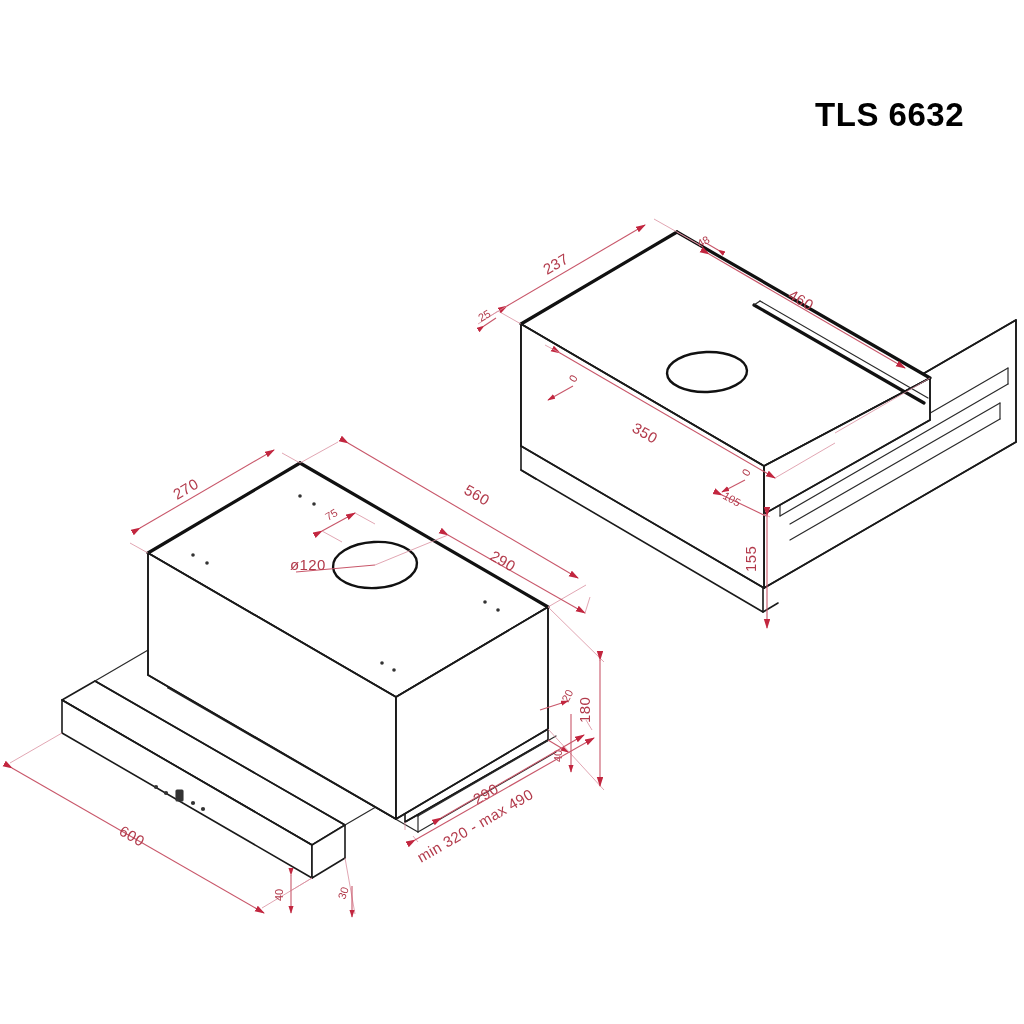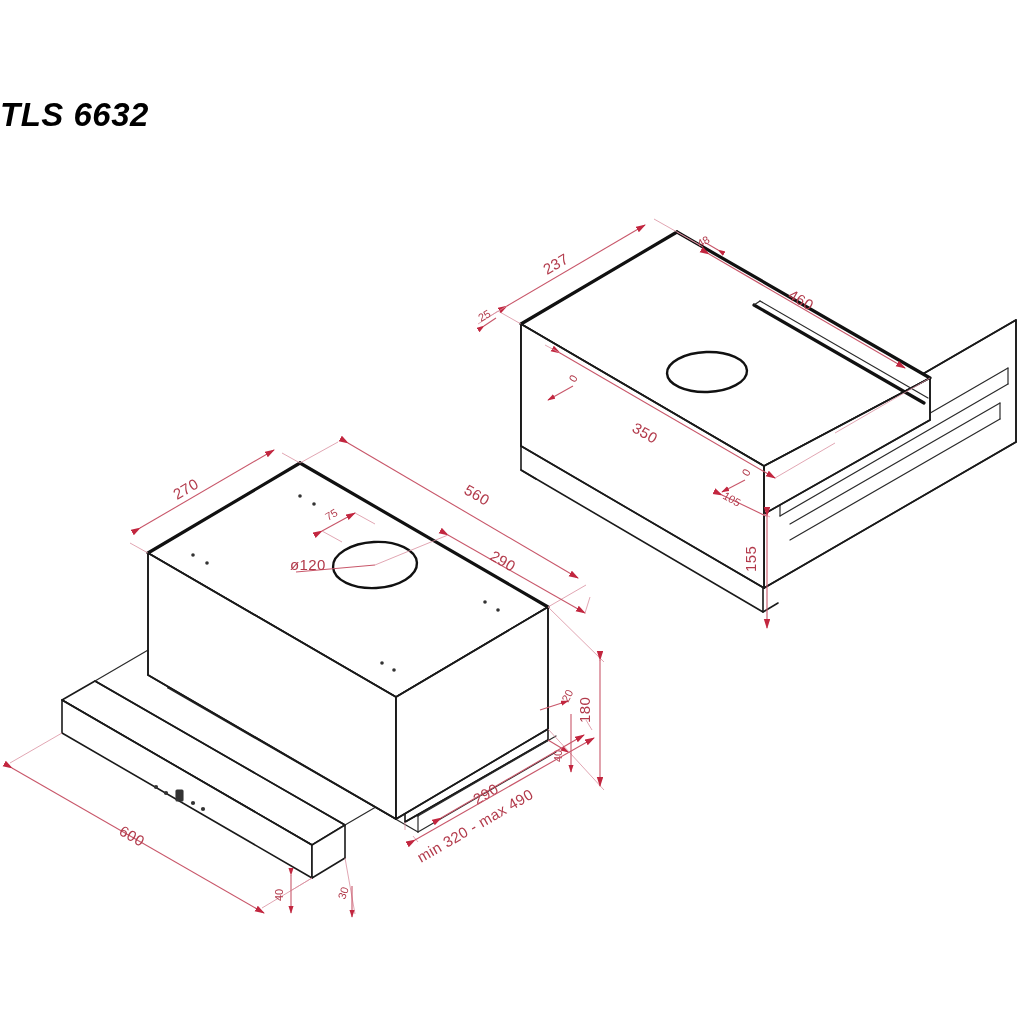--- a/index.html
+++ b/index.html
@@ -19,28 +19,27 @@
     position: relative;
     width: 1024px;
     height: 1024px;
     background: #ffffff;
   }
   #title {
     position: absolute;
     left: 0;
     top: 96px;
     width: 964px;
-    text-align: left;
+    text-align: right;
     font-size: 33px;
     font-weight: bold;
     color: #000000;
     letter-spacing: 0.5px;
     font-family: "Liberation Sans", sans-serif;
     user-select: none;
-    font-style: italic;
   }
   #drawing {
     position: absolute;
     left: 0;
     top: 0;
     width: 1024px;
     height: 1024px;
   }
   .dimtext {
     font-family: "Liberation Sans", sans-serif;

